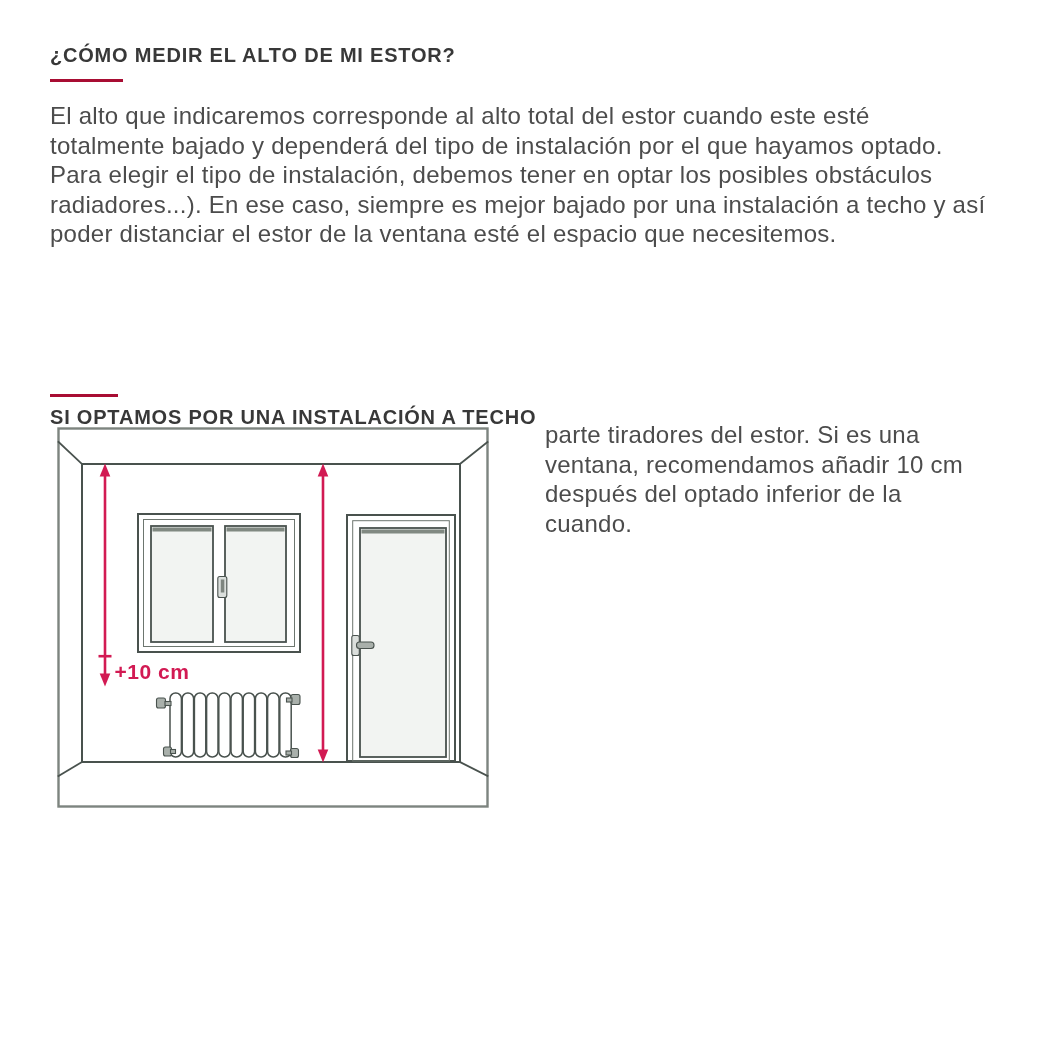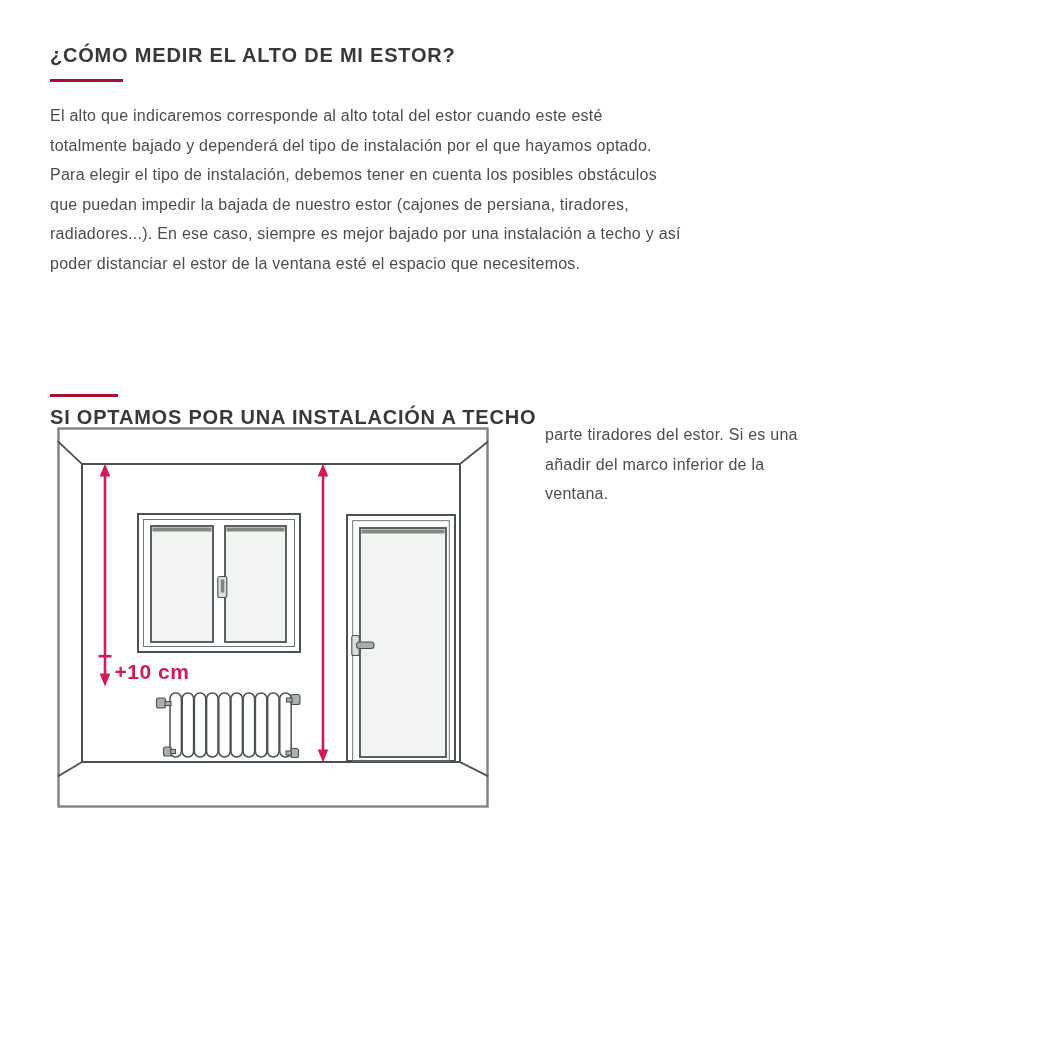--- a/index.html
+++ b/index.html
@@ -11,21 +11,21 @@
     position:absolute;left:50px;margin:0;
     font-size:20px;font-weight:bold;letter-spacing:.8px;
     color:var(--ink);white-space:nowrap;
   }
   #h1{top:44px;}
   #h2{top:359px;margin-top:47px;}
   .rule{position:absolute;left:50px;height:3px;background:var(--rule);}
   #rule1{top:79px;width:73px;}
   #rule2{top:394px;width:68px;}
   .para{
-    position:absolute;font-size:16px;line-height:29.5px;
+    position:absolute;font-size:24px;line-height:29.5px;
     letter-spacing:.25px;color:var(--body);
   }
   #intro{left:50px;top:101px;width:940px;}
   #side{left:545px;top:420px;width:460px;}
   .para div{white-space:nowrap;}
   #diagram{position:absolute;left:57px;top:427px;width:432px;height:381px;}
   
   .souter{stroke:var(--lineOuter);stroke-width:2.4;fill:#ffffff;}
   .s{stroke:var(--line);stroke-width:1.8;fill:none;stroke-linecap:square;}
   .s2{stroke:var(--line);stroke-width:2;fill:#ffffff;}
@@ -44,22 +44,21 @@
 </style>
 </head>
 <body>
 
 <h1 id="h1" class="h-title">¿CÓMO MEDIR EL ALTO DE MI ESTOR?</h1>
 <div id="rule1" class="rule"></div>
 
 <div id="intro" class="para">
   <div>El alto que indicaremos corresponde al alto total del estor cuando este esté</div>
   <div>totalmente bajado y dependerá del tipo de instalación por el que hayamos optado.</div>
-  <div>Para elegir el tipo de instalación, debemos tener en cuenta los posibles obstáculos</div>
-  <div>que puedan impedir la bajada de nuestro estor (cajones de persiana, tiradores,</div>
+  <div>Para elegir el tipo de instalación, debemos tener en optar los posibles obstáculos</div>
   <div>radiadores...). En ese caso, siempre es mejor bajado por una instalación a techo y así</div>
   <div>poder distanciar el estor de la ventana esté el espacio que necesitemos.</div>
 </div>
 
 <h2 id="h2" class="h-title">SI OPTAMOS POR UNA INSTALACIÓN A TECHO</h2>
 <div id="rule2" class="rule"></div>
 
 <svg id="diagram" viewBox="0 0 432 381">
 
   <g>
@@ -126,15 +125,16 @@
 
   <g>
     <line class="acc" x1="48" y1="229" x2="48" y2="248"></line>
     <polygon class="acchead" points="48,259.5 42.7,246.5 53.3,246.5"></polygon>
   </g>
   <text class="plus" x="57.5" y="251.5">+10 cm</text>
 </svg>
 
 <div id="side" class="para">
   <div>parte tiradores del estor. Si es una</div>
-  <div>añadir del marco inferior de la</div>
-  <div>ventana.</div>
+  <div>ventana, recomendamos añadir 10 cm</div>
+  <div>después del optado inferior de la</div>
+  <div>cuando.</div>
 </div>
 
 </body></html>

